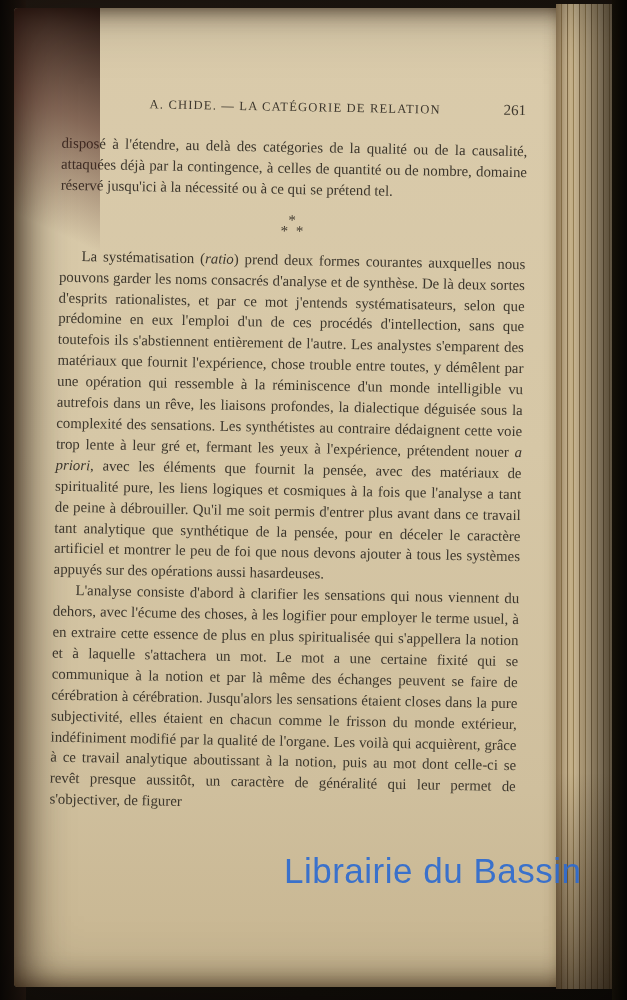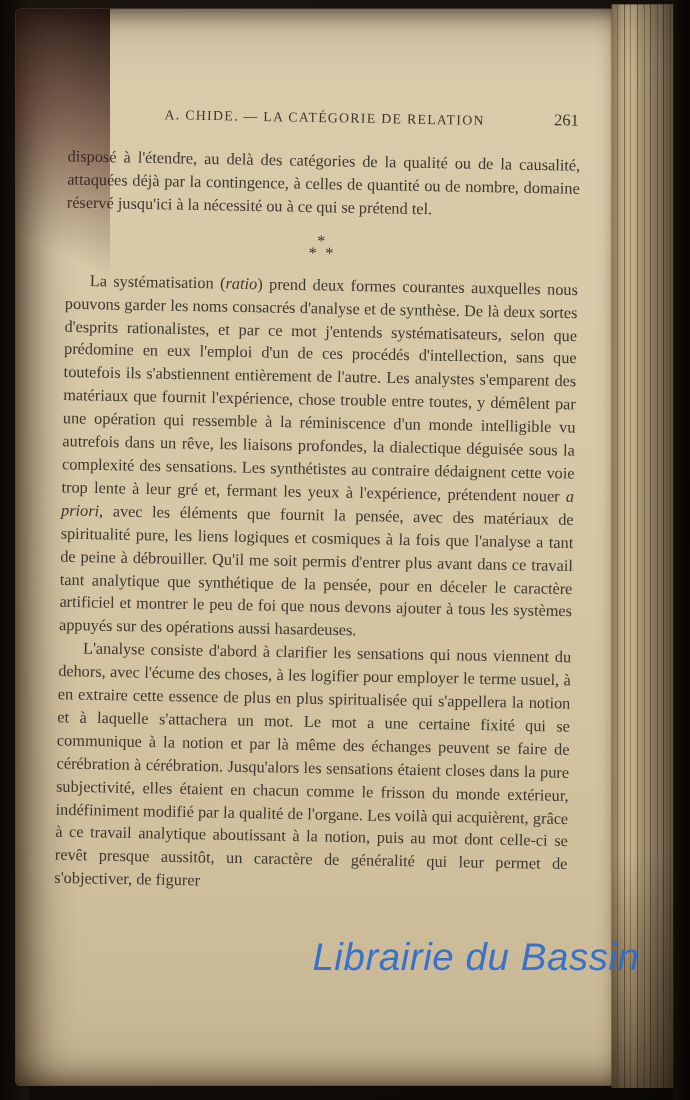--- a/index.html
+++ b/index.html
@@ -90,16 +90,16 @@
 
       <p class="body-para indent"><span>L'analyse consiste d'abord à clarifier les sensations qui nous viennent du dehors, avec l'écume des choses, à les logifier pour employer le terme usuel, à en extraire cette essence de plus en plus spiritualisée qui s'appellera la notion et à laquelle s'attachera un mot. Le mot a une certaine fixité qui se communique à la notion et par là même des échanges peuvent se faire de cérébration à cérébration. Jusqu'alors les sensations étaient closes dans la pure subjectivité, elles étaient en chacun comme le frisson du monde extérieur, indéfiniment modifié par la qualité de l'organe. Les voilà qui acquièrent, grâce à ce travail analytique aboutissant à la notion, puis au mot dont celle-ci se revêt presque aussitôt, un caractère de généralité qui leur permet de s'objectiver, de figurer</span></p>
 
     </div>
   </div>
 
   <div class="gutter-shadow"></div>
   <div class="page-edges"></div>
   <div class="cover-right"></div>
 
-  <div class="watermark" style="color: rgb(46, 107, 208); font-style: italic;">Librairie du Bassin</div>
+  <div class="watermark" style="color: rgb(46, 107, 208);">Librairie du Bassin</div>
 
   <div class="vignette"></div>
 </div>
 
 </body></html>

